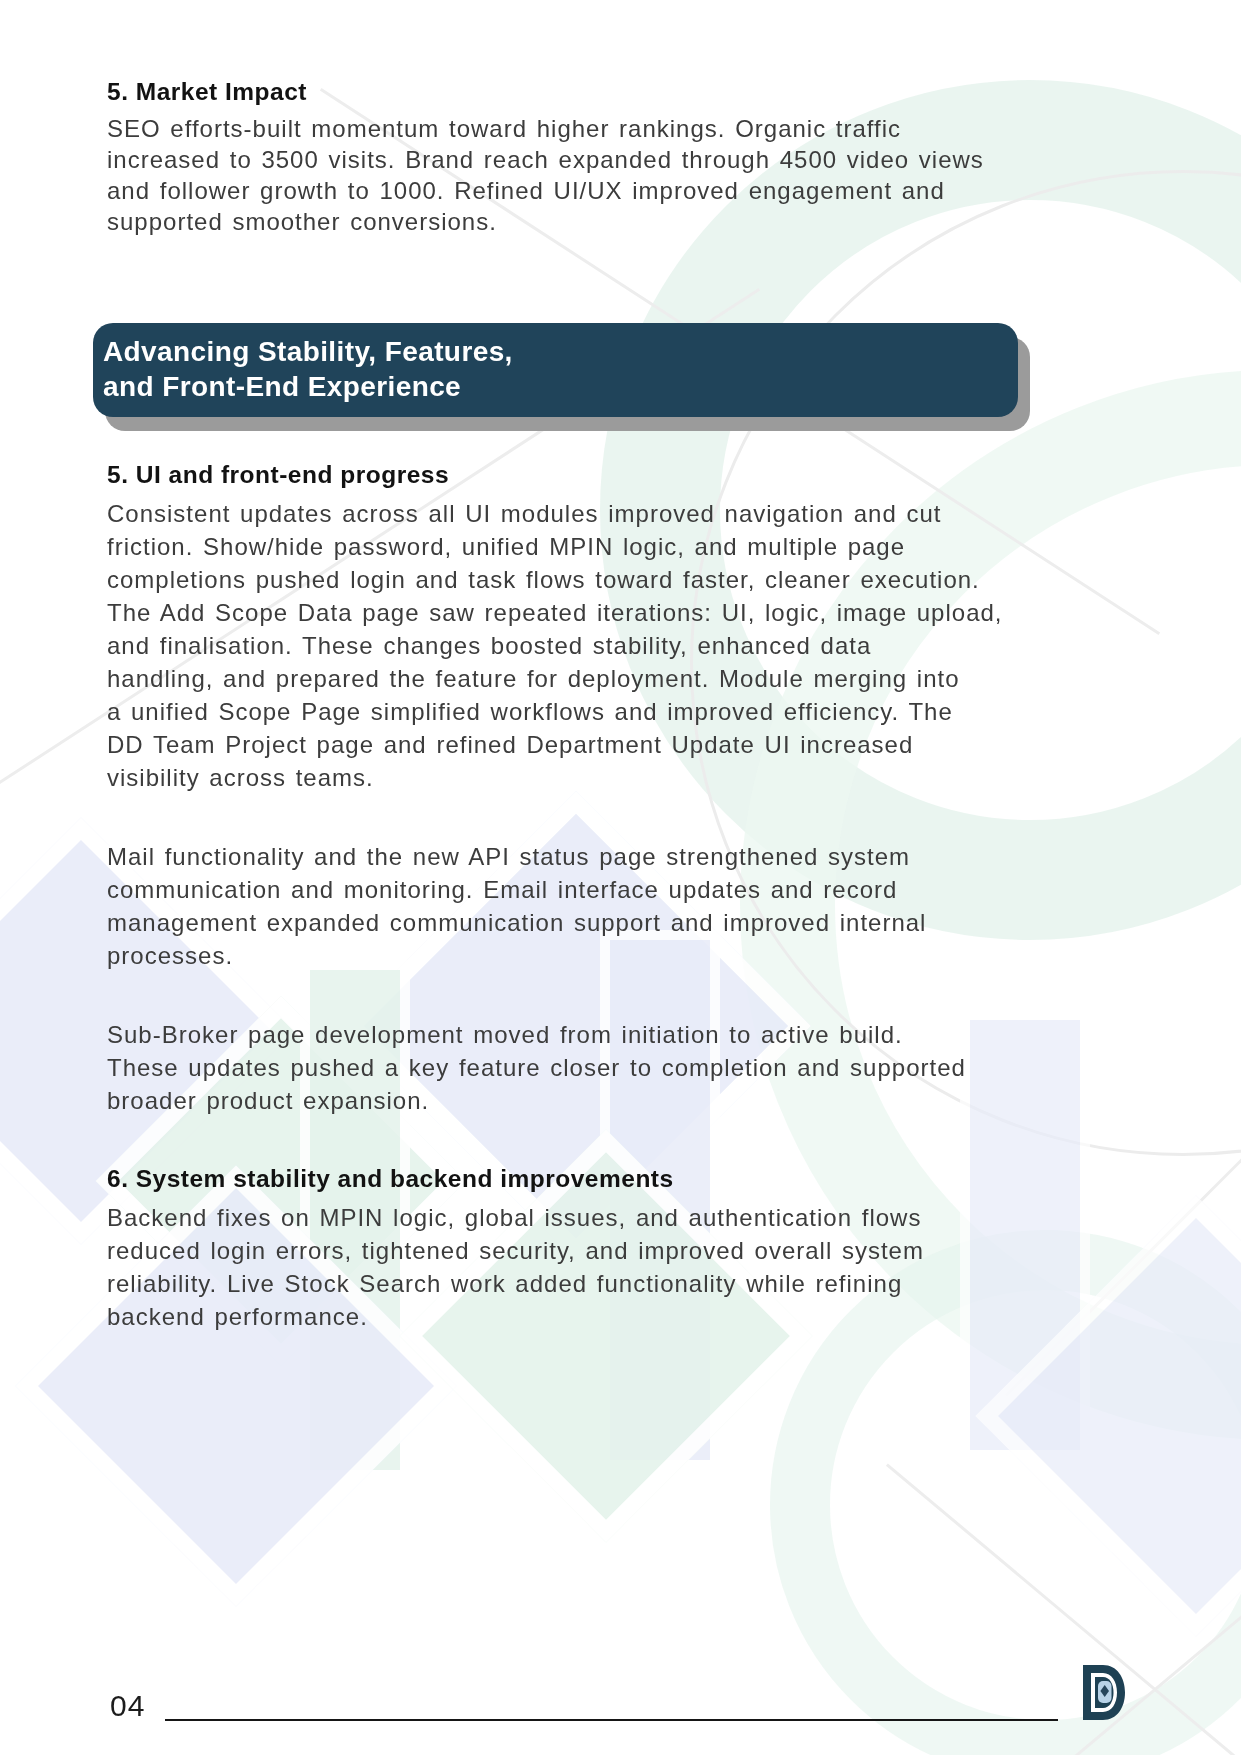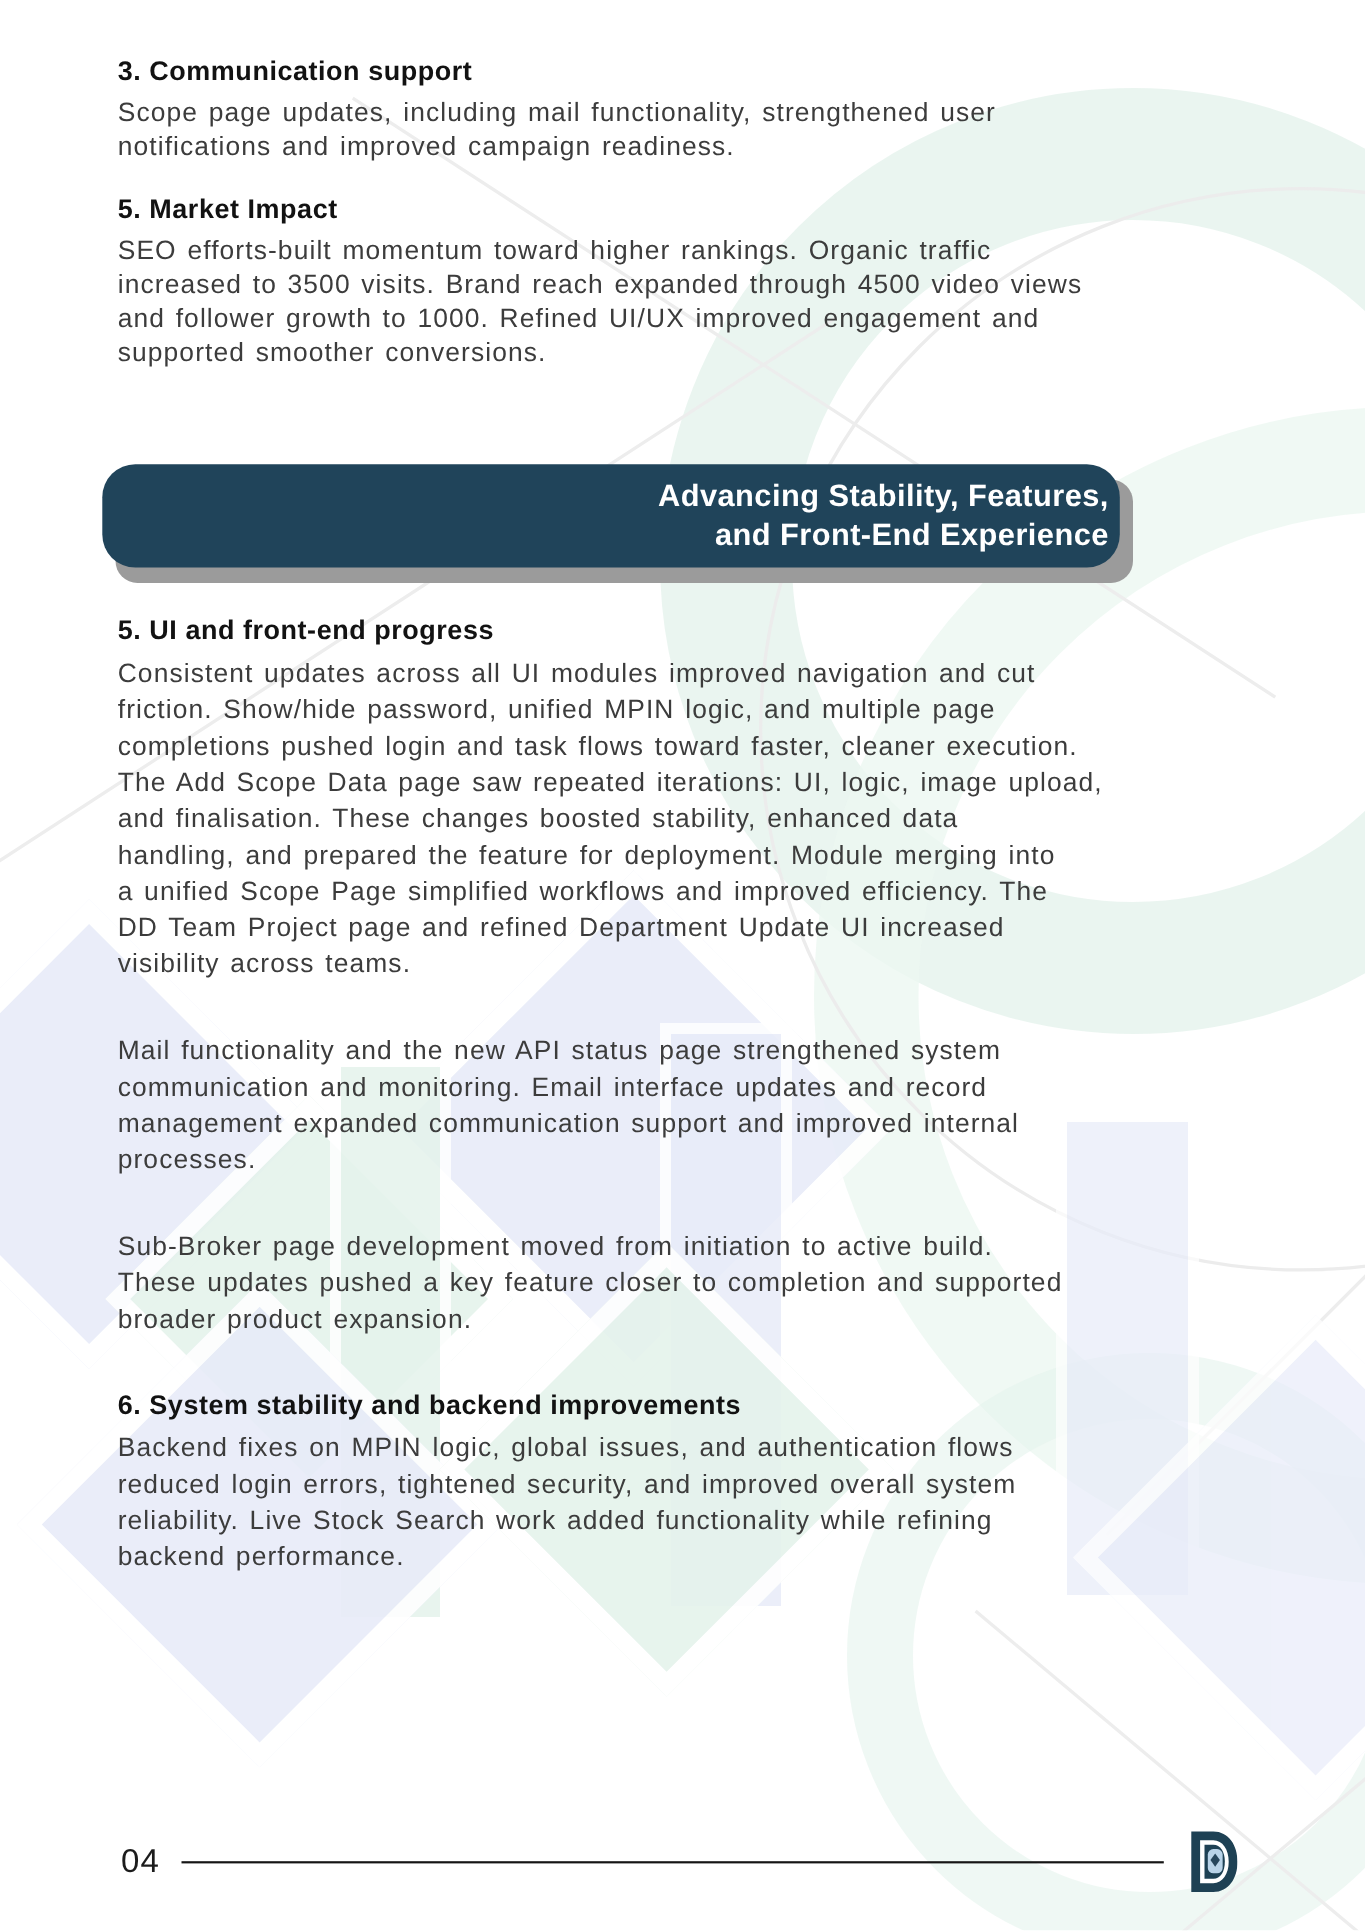--- a/index.html
+++ b/index.html
@@ -51,40 +51,40 @@
     white-space:pre-line;
   }
   .section-lower{margin-bottom:46px;}
   .section-lower p{line-height:33px;}
   .section-lower h3{margin-bottom:7px;}
 
   .banner{
     position:relative;
     width:905px;margin:86px 0 42px -14px;
     background:var(--banner-bg,#20445a);
-    border-radius:30px;
+    border-radius:20px;
     padding:11px 10px 13px 10px;
-    text-align:right;
+    text-align:left;
   }
   .banner::before{
     content:"";position:absolute;inset:0;z-index:-1;
     transform:translate(12px,14px);
     background:var(--banner-shadow,#9b9b9b);
     border-radius:20px;
   }
   .banner h2{
     margin:0;
     font-size:28px;font-weight:bold;color:var(--banner-text,#ffffff);
     line-height:35px;letter-spacing:.4px;white-space:pre-line;
   }
 
   
   .footer{
     position:absolute;left:110px;top:1664px;width:1015px;z-index:1;
-    display:flex;align-items:center;gap:20px;
+    display:flex;align-items:flex-end;gap:20px;
   }
   .page-num{
     font-size:30px;color:#1c1c1c;letter-spacing:1px;line-height:1;
     flex:0 0 auto;
   }
   .footer-rule{flex:1 1 auto;height:2px;background:#161616;}
   .footer-logo{flex:0 0 auto;width:47px;height:57px;}
 </style>
 </head>
 <body>
@@ -107,25 +107,20 @@
     <div class="wm wm-bar wm-b3"></div>
     <div class="wm wm-diamond wm-d4"></div>
     <div class="wm wm-diamond wm-d5"></div>
     <div class="wm wm-diamond wm-d6"></div>
     <div class="wm wm-line wm-l3"></div>
     <div class="wm wm-line wm-l4"></div>
   </div>
 
   <div class="content">
 
-    <div class="section">
-      <h3>3. Communication support</h3>
-      <p>Scope page updates, including mail functionality, strengthened user
-notifications and improved campaign readiness.</p>
-    </div>
 
     <div class="section">
     </div>
 
     <div class="section">
       <h3>5. Market Impact</h3>
       <p>SEO efforts-built momentum toward higher rankings. Organic traffic
 increased to 3500 visits. Brand reach expanded through 4500 video views
 and follower growth to 1000. Refined UI/UX improved engagement and
 supported smoother conversions.</p>

